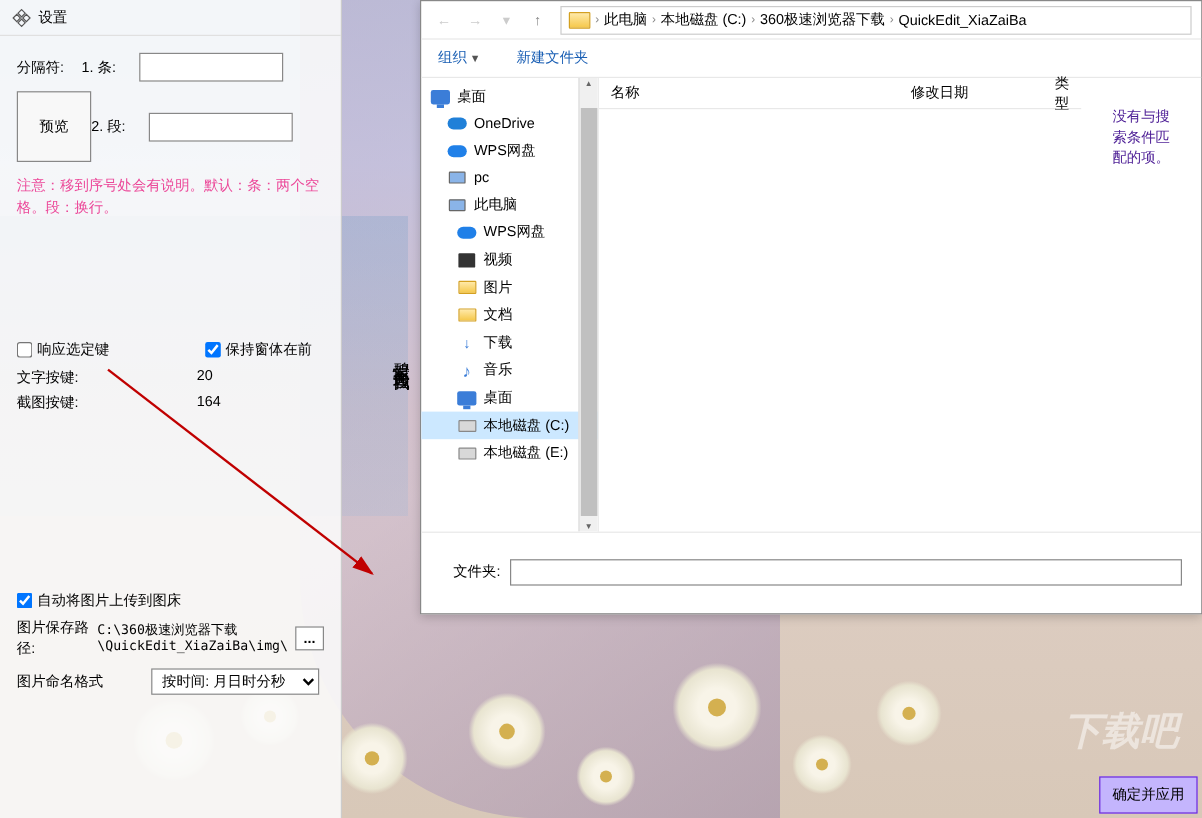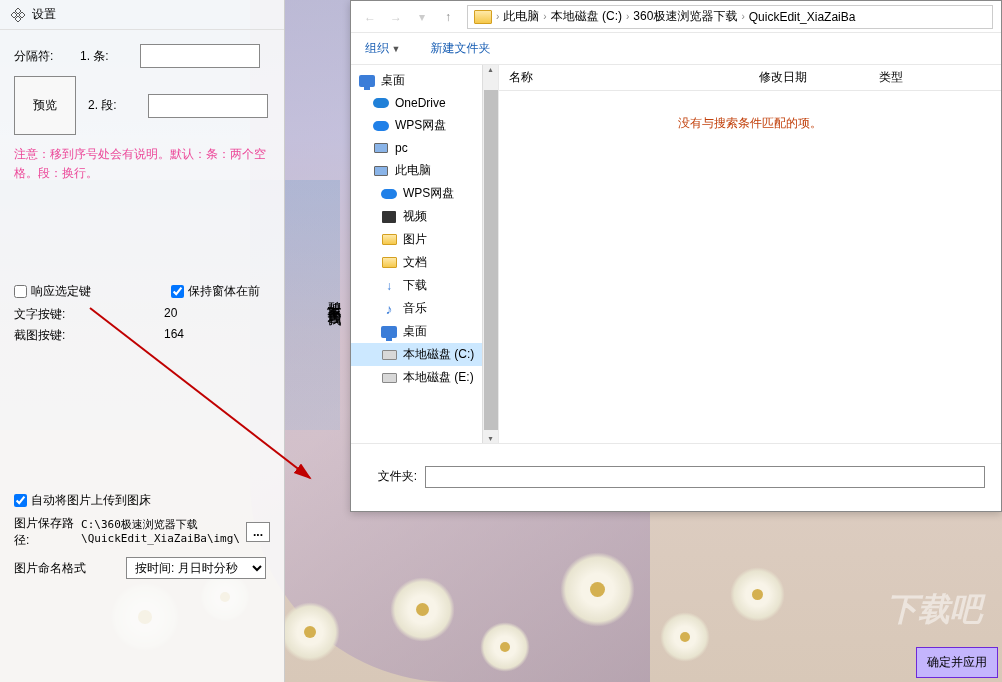--- a/index.html
+++ b/index.html
@@ -10,21 +10,21 @@
 .bg-flowers { position: absolute; left: 50px; bottom: 0; width: 800px; height: 180px; }
 .flower { position: absolute; width: 50px; height: 50px; border-radius: 50%; background: radial-gradient(circle, #f8f4e8 30%, #e8e4d0 60%, transparent 70%); }
 .flower::before { content: ''; position: absolute; top: 40%; left: 40%; width: 20%; height: 20%; background: #d4b050; border-radius: 50%; }
 .bg-hair { position: absolute; left: 250px; top: 0; width: 400px; height: 682px; background: linear-gradient(145deg, rgba(190,170,200,0.6), rgba(200,180,210,0.5), rgba(160,140,170,0.6)); border-radius: 0 0 0 200px; }
 
 
 .settings-panel { position: absolute; left: 0; top: 0; width: 285px; height: 682px; background: rgba(250,250,250,0.88); border-right: 1px solid #ccc; }
 .settings-header { height: 30px; padding: 6px 10px; display: flex; align-items: center; gap: 6px; border-bottom: 1px solid #e0e0e0; }
 .settings-header svg { width: 16px; height: 16px; }
 .settings-body { padding: 14px; }
-.row { display: flex; align-items: center; margin-bottom: 8px; gap: 12px; }
+.row { display: flex; align-items: center; margin-bottom: 8px; gap: 0; }
 .row-label { width: 54px; }
 .num-label { width: 48px; }
 .text-input { border: 1px solid #888; background: #fff; height: 24px; width: 120px; padding: 2px 4px; }
 .btn-preview { border: 1px solid #888; background: #f8f8f8; padding: 20px 18px; cursor: pointer; }
 .note { margin-top: 10px; line-height: 1.6; color: #ec4899; }
 .mid-section { margin-top: 100px; }
 .check-row { display: flex; gap: 80px; margin-bottom: 6px; }
 .chk { display: flex; align-items: center; gap: 4px; }
 .chk input { width: 13px; height: 13px; }
 .kv { display: flex; margin-bottom: 4px; }
@@ -66,26 +66,26 @@
 .icon-desktop { width: 16px; height: 12px; background: #3b7dd8; border-radius: 2px; position: relative; }
 .icon-desktop::after { content: ''; position: absolute; bottom: -3px; left: 5px; width: 6px; height: 3px; background: #3b7dd8; }
 .icon-cloud { width: 16px; height: 10px; background: #2080d8; border-radius: 6px; }
 .icon-cloud.wps { background: #2080e8; }
 .icon-monitor { width: 14px; height: 10px; border: 1px solid #666; background: #8ab4e8; border-radius: 1px; }
 .icon-folder { width: 15px; height: 11px; background: linear-gradient(#ffe9a8, #f5c84b); border-radius: 1px; border: 1px solid #d4a020; }
 .icon-drive { width: 15px; height: 10px; background: #d8d8d8; border: 1px solid #888; border-radius: 1px; }
 .icon-video { width: 14px; height: 12px; background: #333; border-radius: 1px; }
 .icon-music { color: #3b7dd8; font-size: 14px; }
 .icon-download { color: #3b7dd8; font-size: 12px; }
-.fd-content { flex: 1; display: flex; flex-direction: column; }
+.fd-content { flex: 1; display: flex; }
 .fd-headers { display: flex; border-bottom: 1px solid #e8e8e8; height: 26px; align-items: center; padding: 0 10px; }
 .fd-col-name { width: 250px; }
 .fd-col-date { width: 120px; }
 .fd-col-type { flex: 1; }
-.fd-empty { text-align: center; padding: 24px; color: #c2410c; }
+.fd-empty { text-align: center; padding: 24px; color: #4c1d95; }
 .fd-footer { height: 66px; border-top: 1px solid #e8e8e8; padding: 12px 16px; display: flex; align-items: center; gap: 8px; }
 .fd-folder-label { width: 50px; text-align: right; }
 .fd-folder-input { flex: 1; border: 1px solid #888; height: 22px; padding: 2px 4px; }
 
 
 .logo-area { position: absolute; right: 20px; bottom: 50px; color: rgba(255,255,255,0.5); font-size: 32px; font-weight: bold; font-style: italic; }
 
 
 .ok-apply { position: absolute; right: 4px; bottom: 4px; border: 1px solid #6d28d9; background: #c4b5fd; padding: 6px 10px; cursor: pointer; margin-top: 36px; }
 

